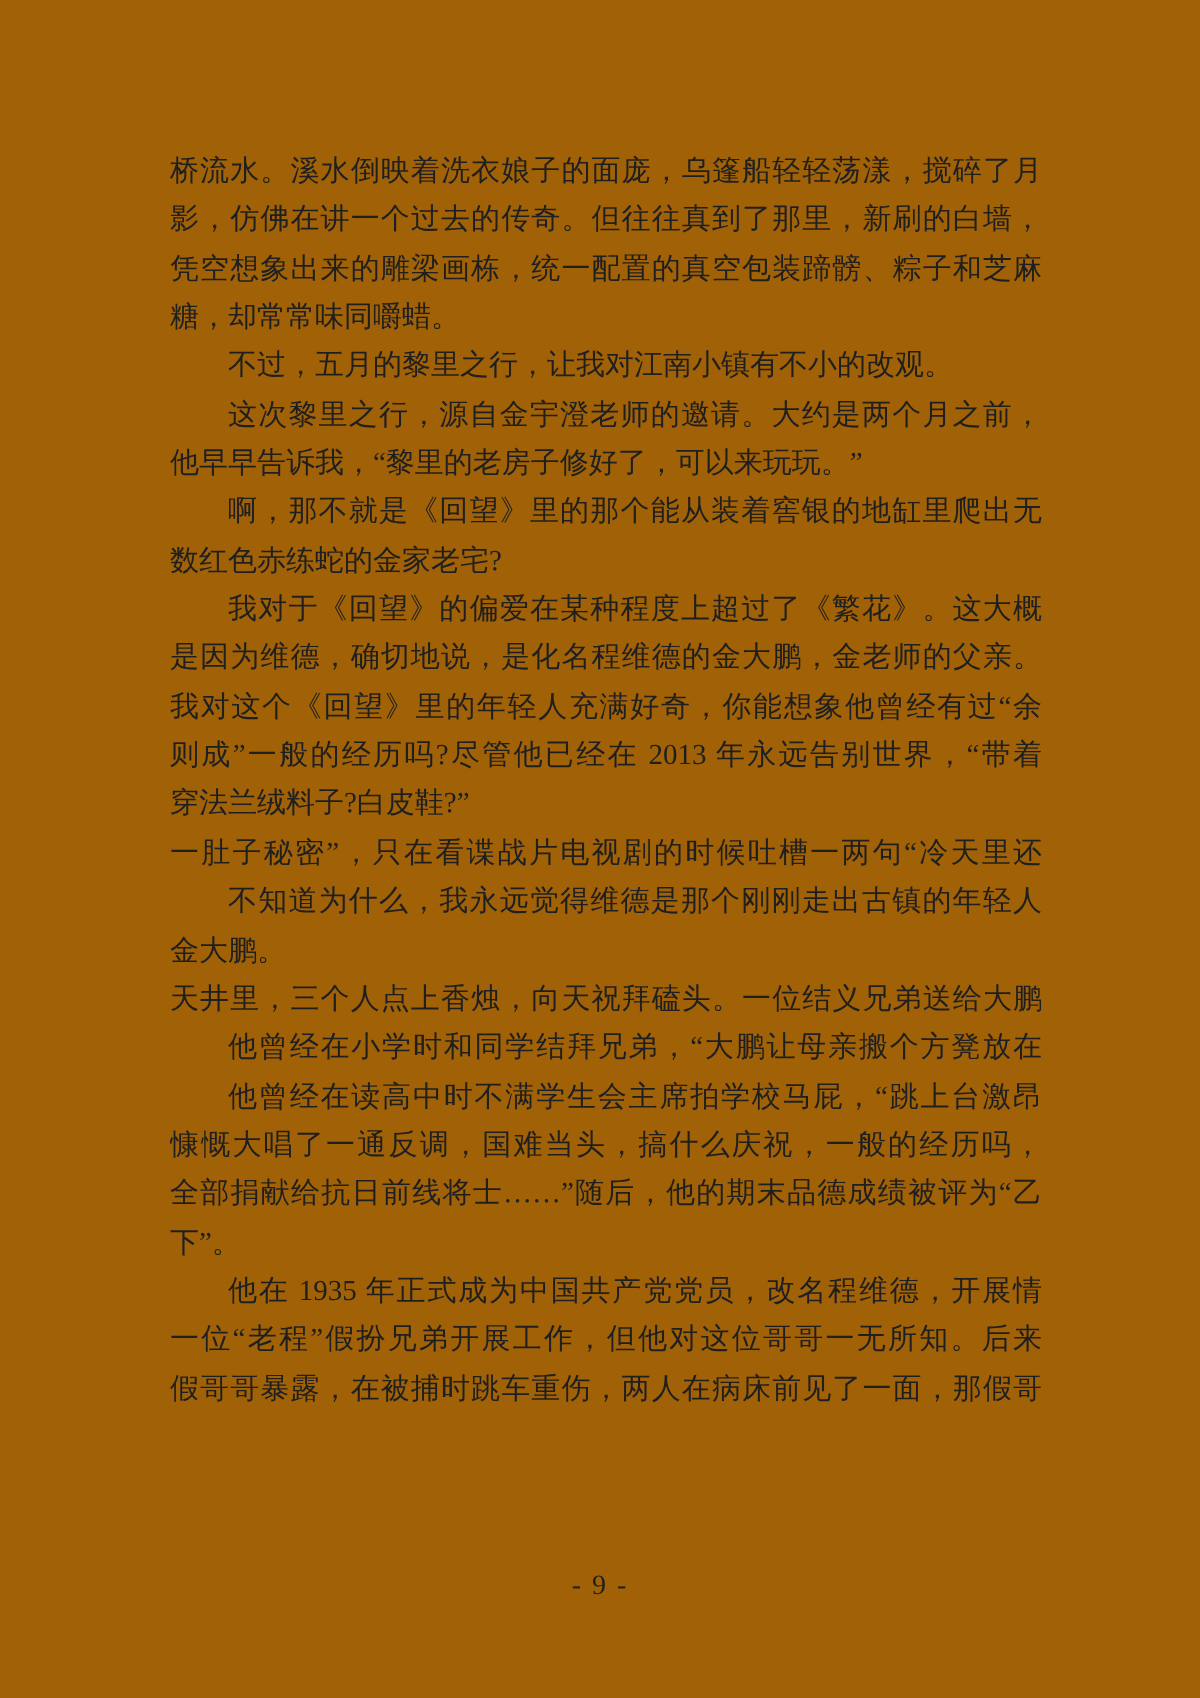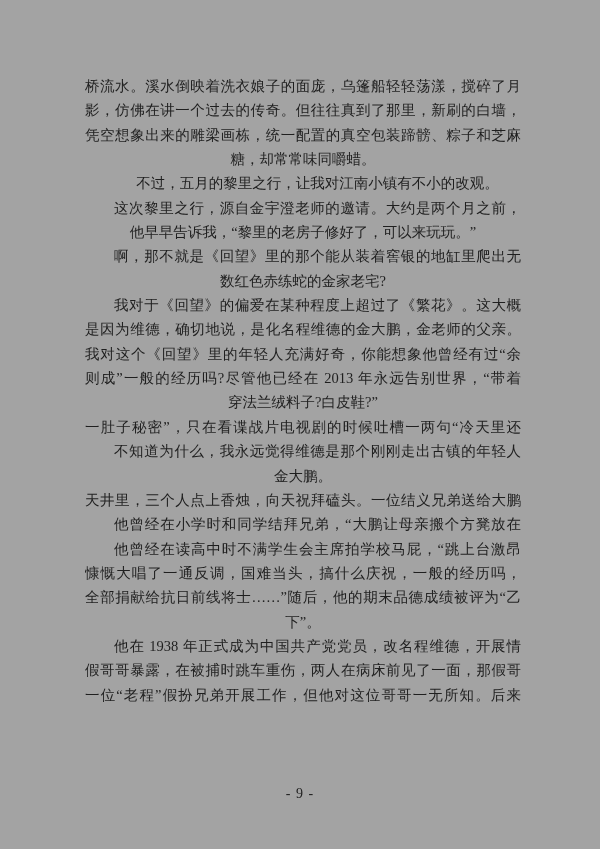--- a/index.html
+++ b/index.html
@@ -4,37 +4,37 @@
 <style>
   html, body {
     margin: 0;
     padding: 0;
     background: #ffffff;
   }
   .page {
     position: relative;
     width: 600px;
     height: 849px;
-    background: #a3a3a3;
+    background: #a16207;
     overflow: hidden;
     font-family: "Liberation Serif", "DejaVu Serif", serif;
     color: #1f1f1f;
   }
   .text-block {
     position: absolute;
     left: 85px;
     top: 74px;
     width: 436px;
     font-size: 14.5px;
   }
   .line {
     height: 24.35px;
     line-height: 24.35px;
     overflow: hidden;
-    text-align: center;
+    text-align: left;
     white-space: nowrap;
   }
   .line.fill {
     white-space: normal;
     text-align: justify;
     text-align-last: justify;
   }
   .line.indent {
     text-indent: 29px;
   }
@@ -71,18 +71,18 @@
       <div class="line">穿法兰绒料子?白皮鞋?”</div>
       <div class="line fill">一肚子秘密”，只在看谍战片电视剧的时候吐槽一两句“冷天里还</div>
       <div class="line indent fill">不知道为什么，我永远觉得维德是那个刚刚走出古镇的年轻人</div>
       <div class="line">金大鹏。</div>
       <div class="line fill">天井里，三个人点上香烛，向天祝拜磕头。一位结义兄弟送给大鹏</div>
       <div class="line indent fill">他曾经在小学时和同学结拜兄弟，“大鹏让母亲搬个方凳放在</div>
       <div class="line indent fill">他曾经在读高中时不满学生会主席拍学校马屁，“跳上台激昂</div>
       <div class="line fill">慷慨大唱了一通反调，国难当头，搞什么庆祝，一般的经历吗，</div>
       <div class="line fill">全部捐献给抗日前线将士……”随后，他的期末品德成绩被评为“乙</div>
       <div class="line">下”。</div>
-      <div class="line indent fill">他在 1938 年正式成为中国共产党党员，改名程维德，开展情</div>
+      <div class="line indent fill">他在 1935 年正式成为中国共产党党员，改名程维德，开展情</div>
+      <div class="line fill">一位“老程”假扮兄弟开展工作，但他对这位哥哥一无所知。后来</div>
       <div class="line fill">假哥哥暴露，在被捕时跳车重伤，两人在病床前见了一面，那假哥</div>
-      <div class="line fill">一位“老程”假扮兄弟开展工作，但他对这位哥哥一无所知。后来</div>
     </div>
   <div class="footer">- 9 -</div>
 </div>
 
 </body></html>

